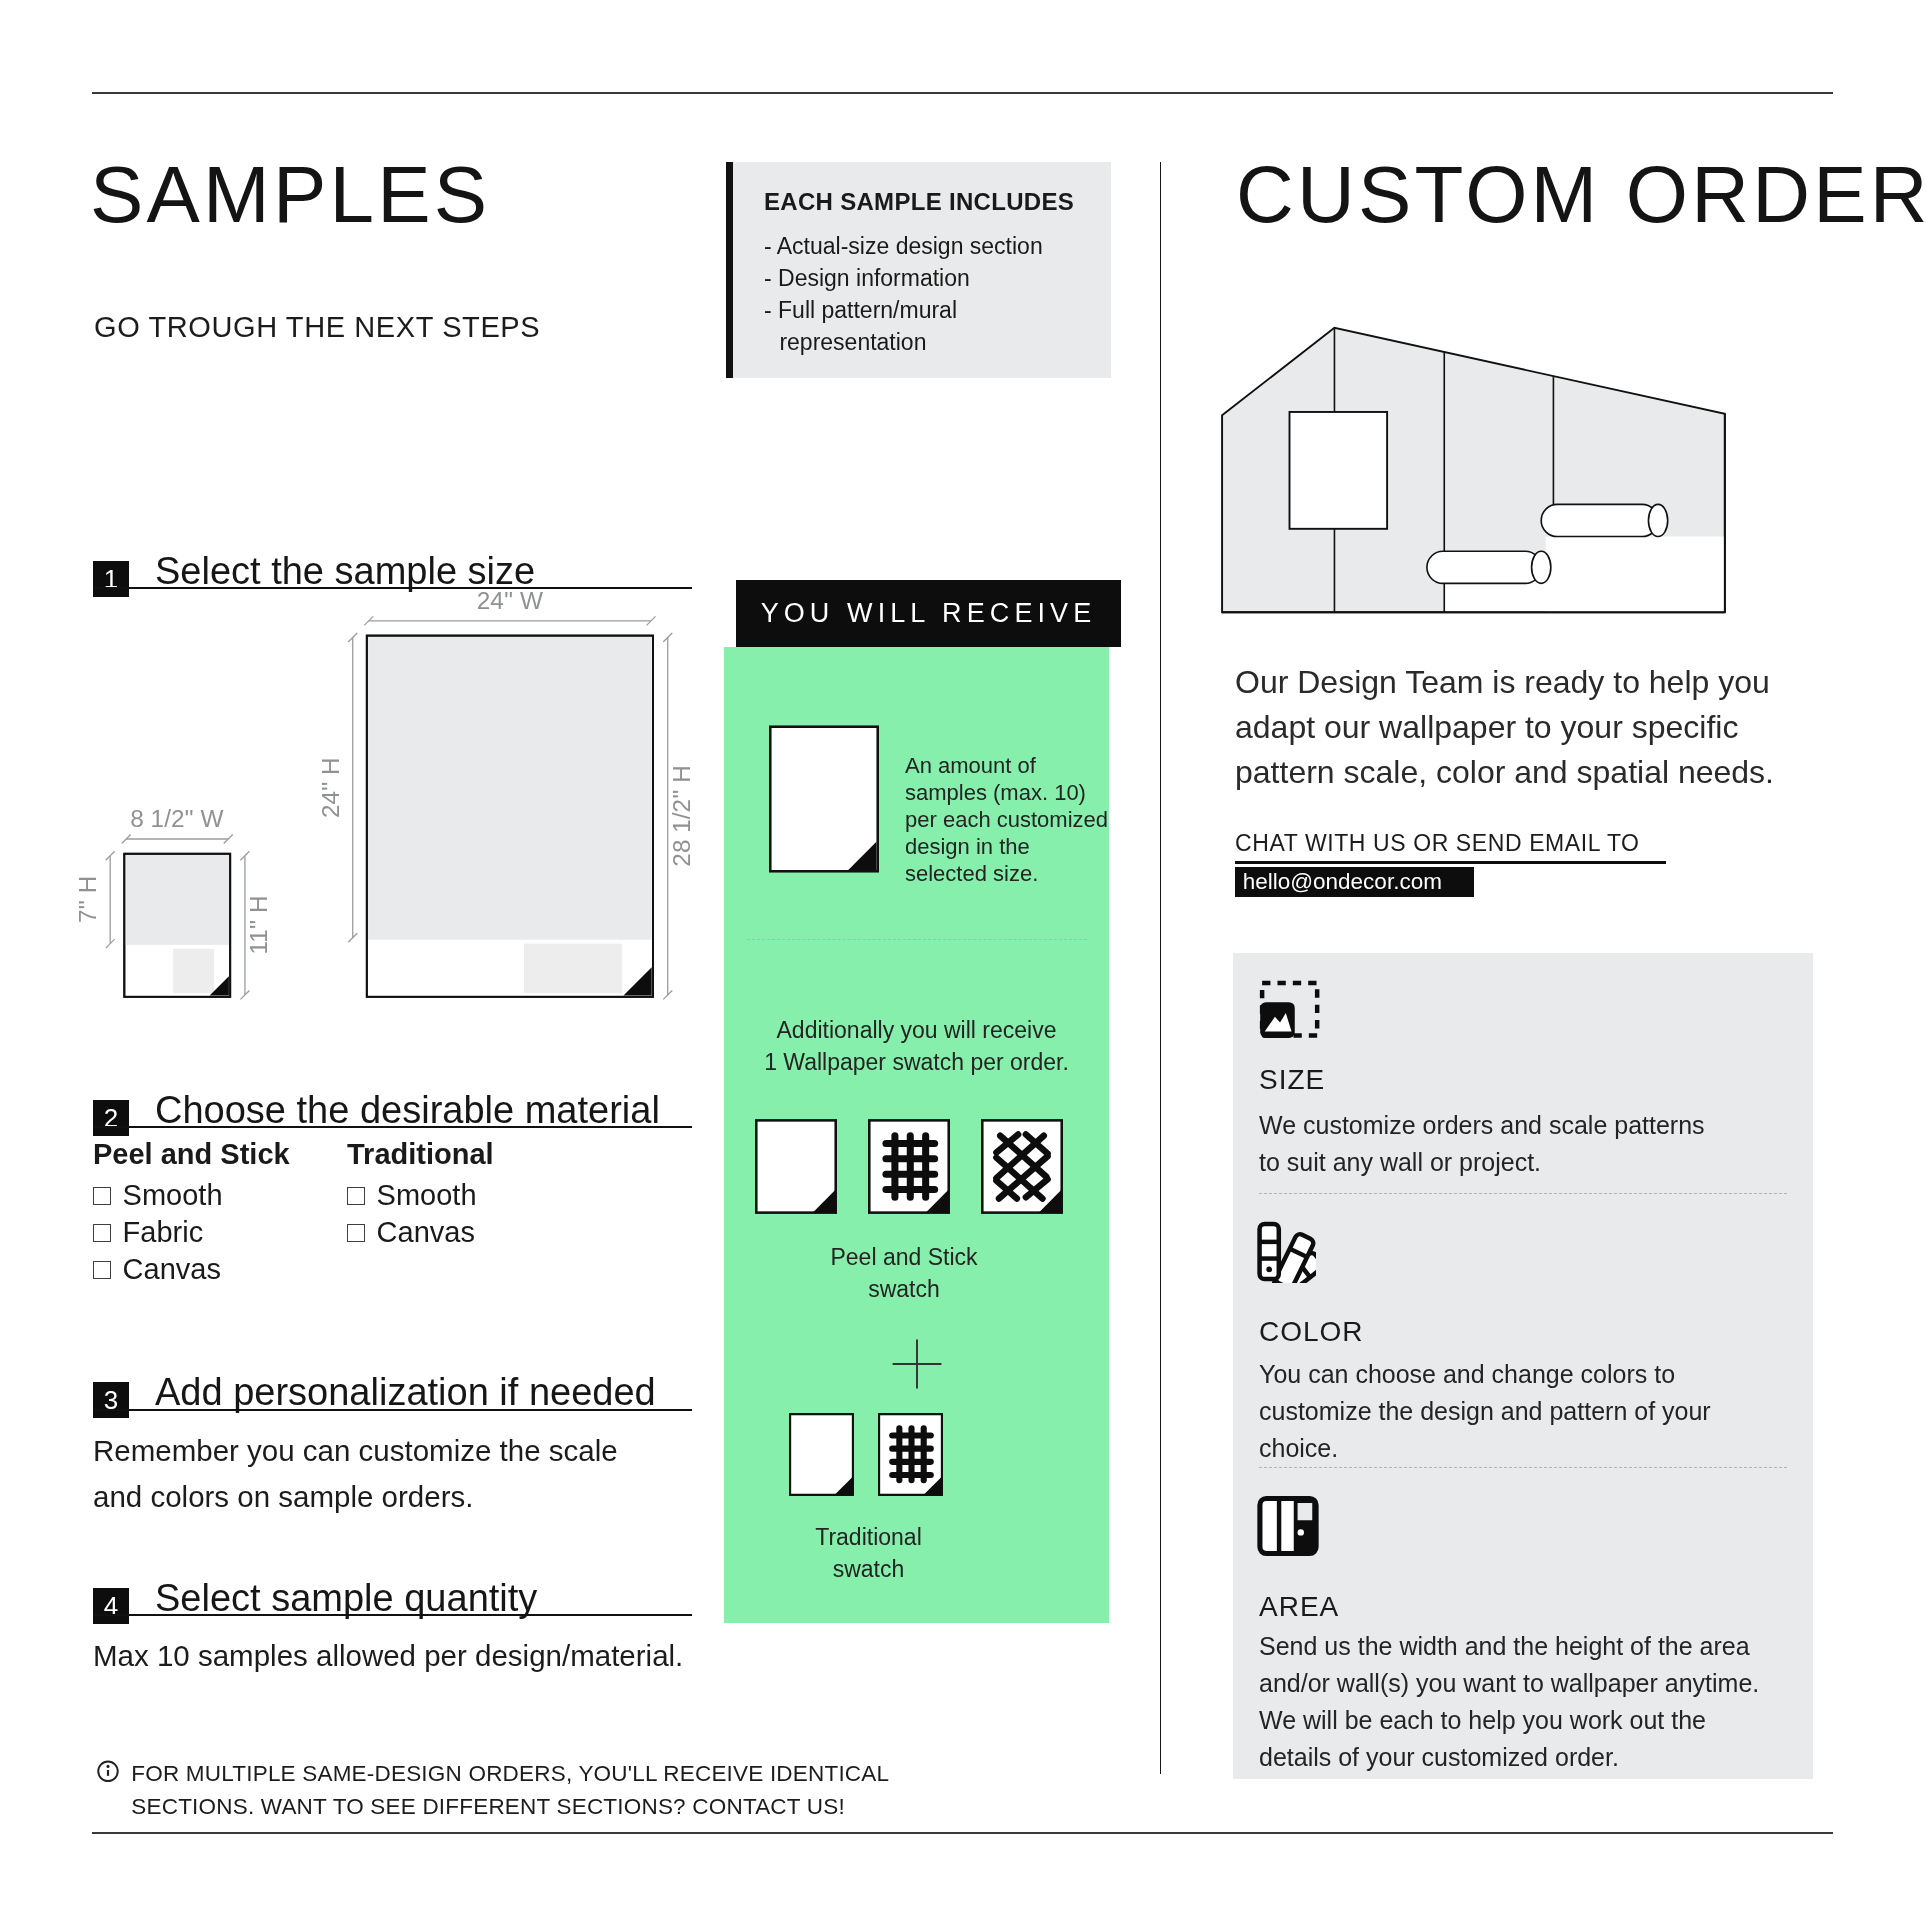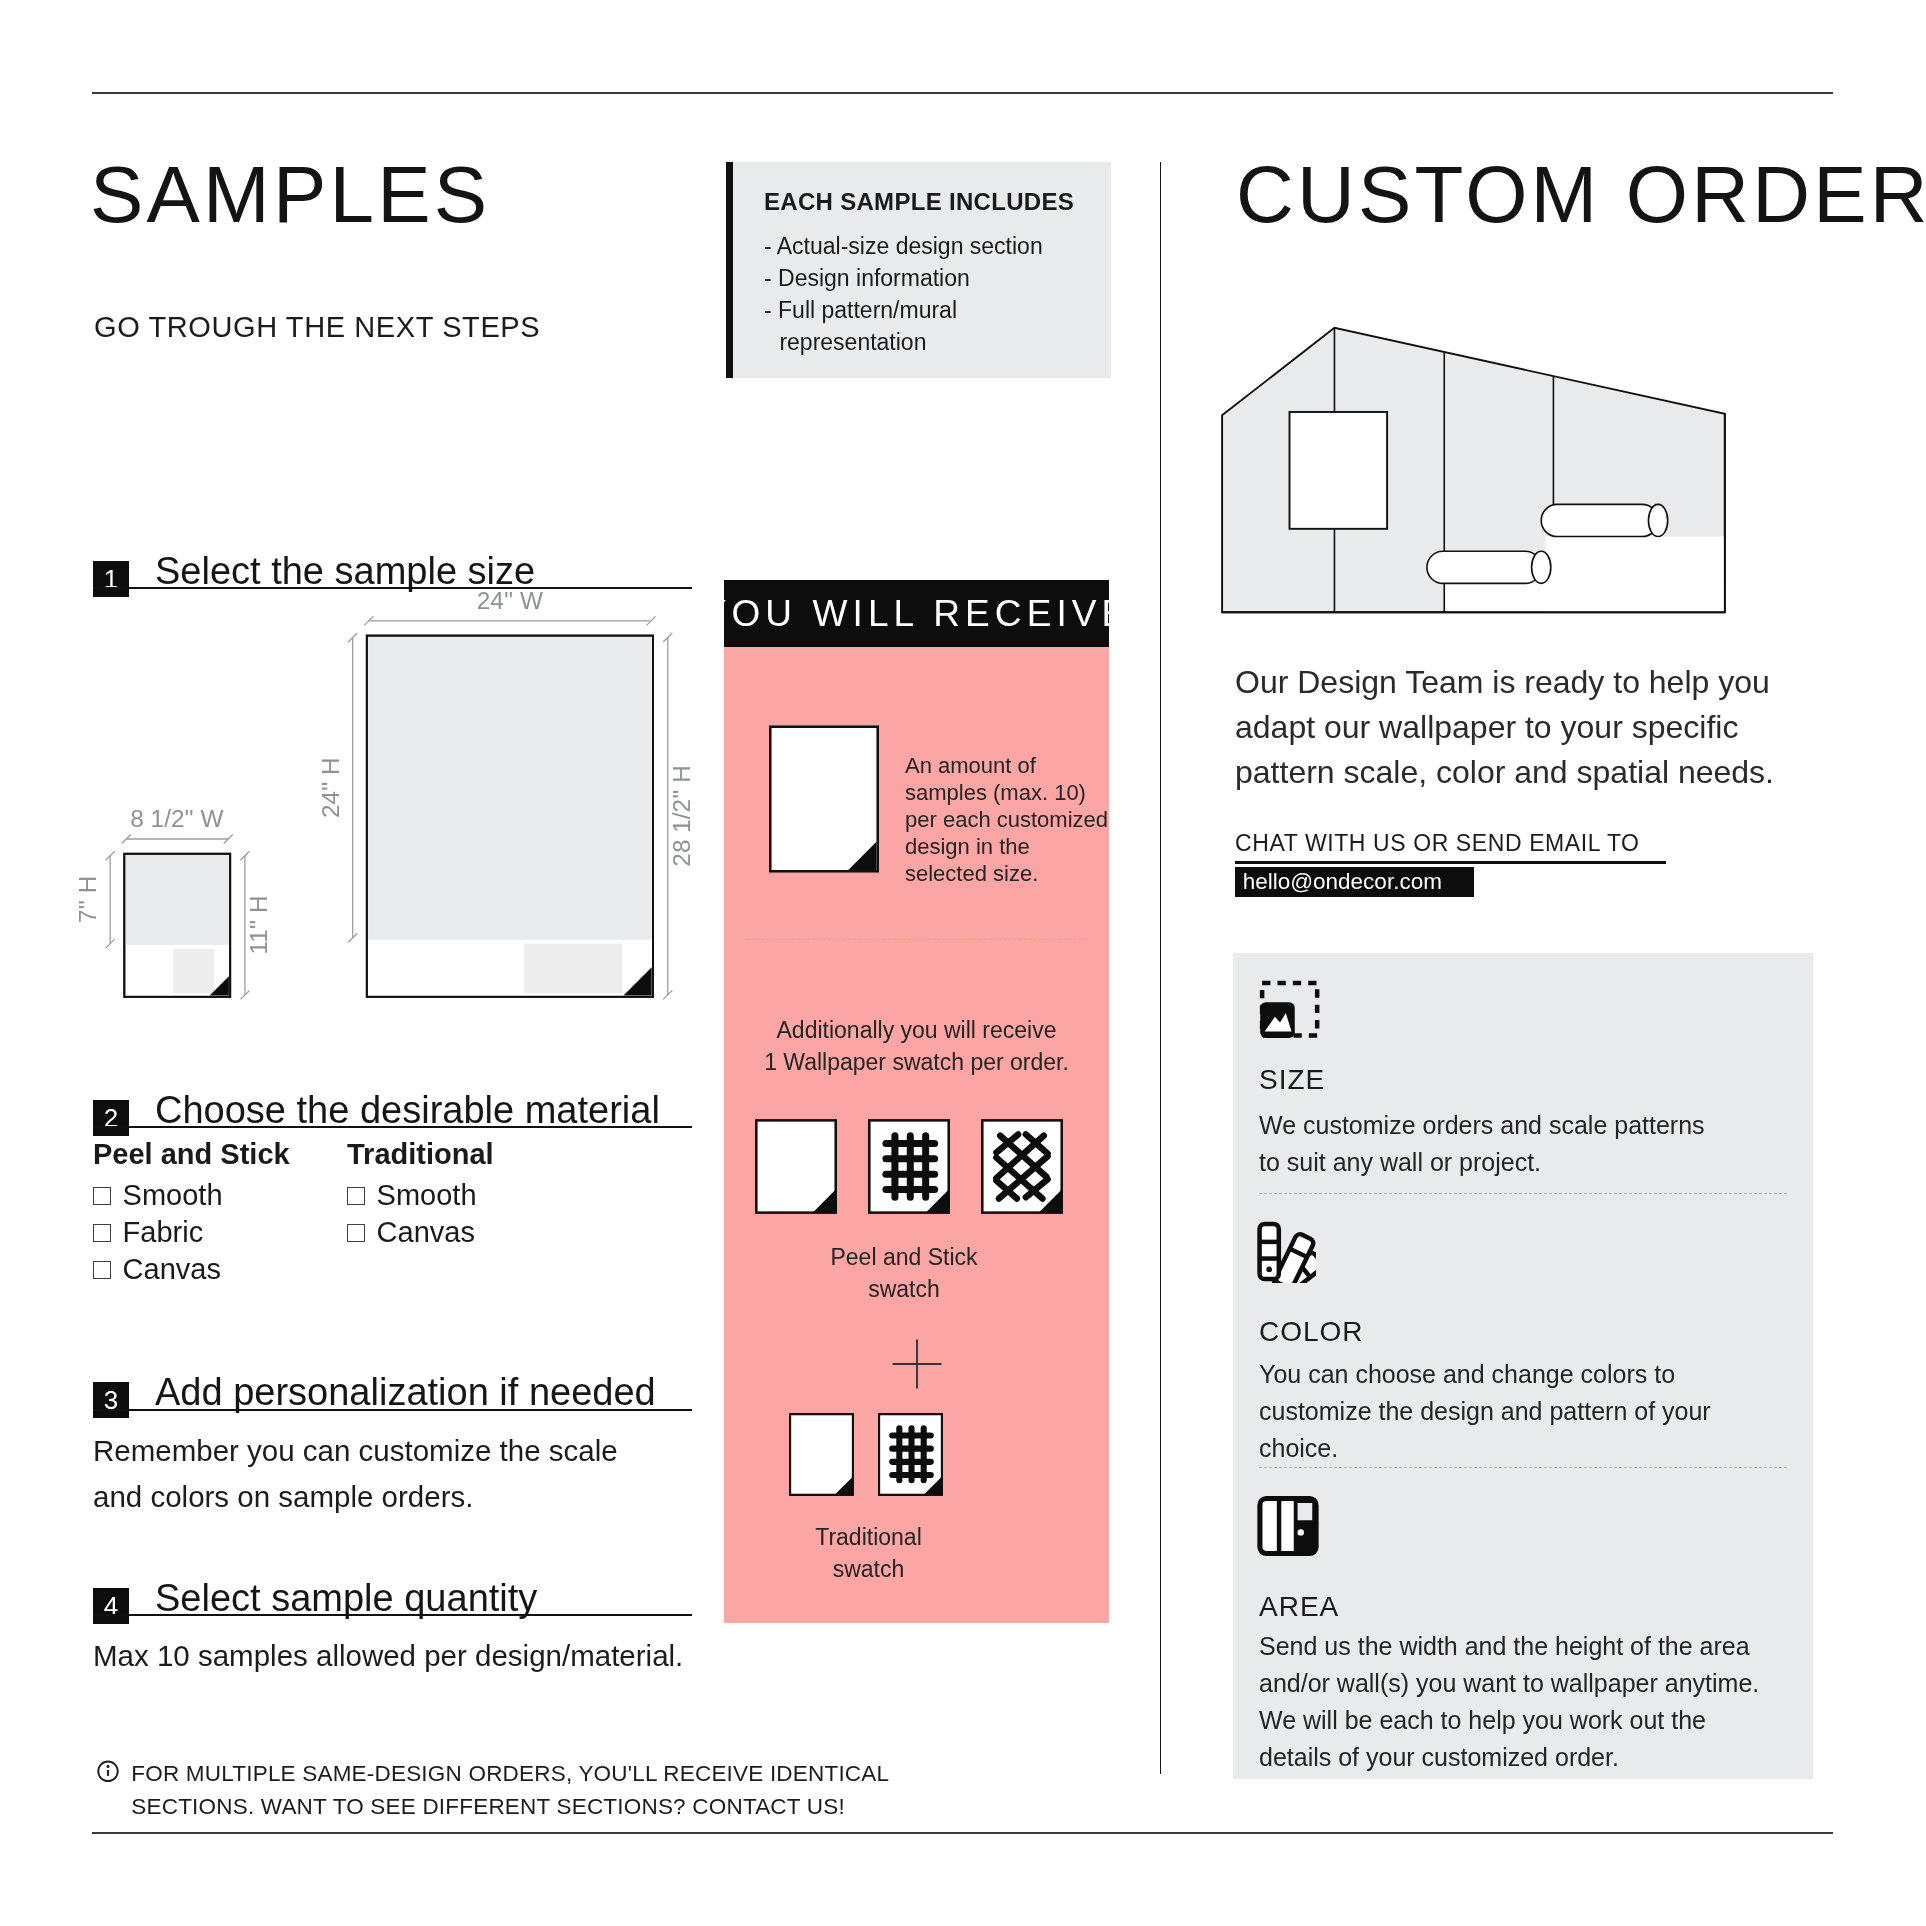--- a/index.html
+++ b/index.html
@@ -21,23 +21,23 @@
   .stepline{position:absolute;left:93px;width:599px;height:1.9px;background:#111;}
   .mat-title{font-size:29px;font-weight:bold;white-space:nowrap;}
   .opt{position:absolute;display:flex;align-items:center;}
   .cb{width:16px;height:16px;border:1.9px solid #3f3f3f;margin-right:11.6px;flex:0 0 16px;}
   .optlabel{font-size:29px;white-space:nowrap;}
   .para{font-size:29.5px;line-height:46px;color:#1c1c1c;white-space:nowrap;}
   .note{position:absolute;left:95px;top:1757px;display:flex;}
   .notetext{margin-left:10.3px;font-size:22.5px;line-height:33px;letter-spacing:0.2px;white-space:nowrap;color:#1c1c1c;}
   
   .mid{position:absolute;left:724px;top:580px;width:385px;height:1043px;}
-  .banner{position:absolute;left:0;top:0;width:100%;height:67px;background:#0d0d0d;color:#fff;
-    font-size:37px;letter-spacing:5.1px;display:flex;align-items:center;justify-content:center;white-space:nowrap;}
-  .midbody{position:absolute;left:0;top:67px;width:100%;height:976px;background:#fca5a5;}
+  .banner{position:absolute;left:12px;top:0;width:100%;height:67px;background:#0d0d0d;color:#fff;
+    font-size:27px;letter-spacing:5.1px;display:flex;align-items:center;justify-content:center;white-space:nowrap;}
+  .midbody{position:absolute;left:0;top:67px;width:100%;height:976px;background:#86efac;}
   .amount{position:absolute;left:181px;top:105px;font-size:22px;line-height:27px;color:#242424;white-space:nowrap;}
   .dashed{position:absolute;border-top:1.3px dashed #b2b4b6;}
   .centerblock{position:absolute;width:100%;text-align:center;font-size:23px;line-height:32px;color:#242424;white-space:nowrap;}
   .swrow{position:absolute;display:flex;}
   
   .rintro{position:absolute;left:1235px;top:660px;font-size:32px;line-height:45px;color:#2a2a2a;white-space:nowrap;}
   .chat{position:absolute;left:1235px;top:830px;font-size:23px;letter-spacing:0.6px;white-space:nowrap;color:#1c1c1c;}
   .chatline{position:absolute;left:1235px;top:861px;width:431px;height:3.2px;background:#0d0d0d;}
   .emailbox{position:absolute;left:1235px;top:867px;width:239px;height:30px;background:#0d0d0d;color:#fff;
     font-size:22.5px;display:flex;align-items:center;padding-left:7.7px;box-sizing:border-box;white-space:nowrap;}

